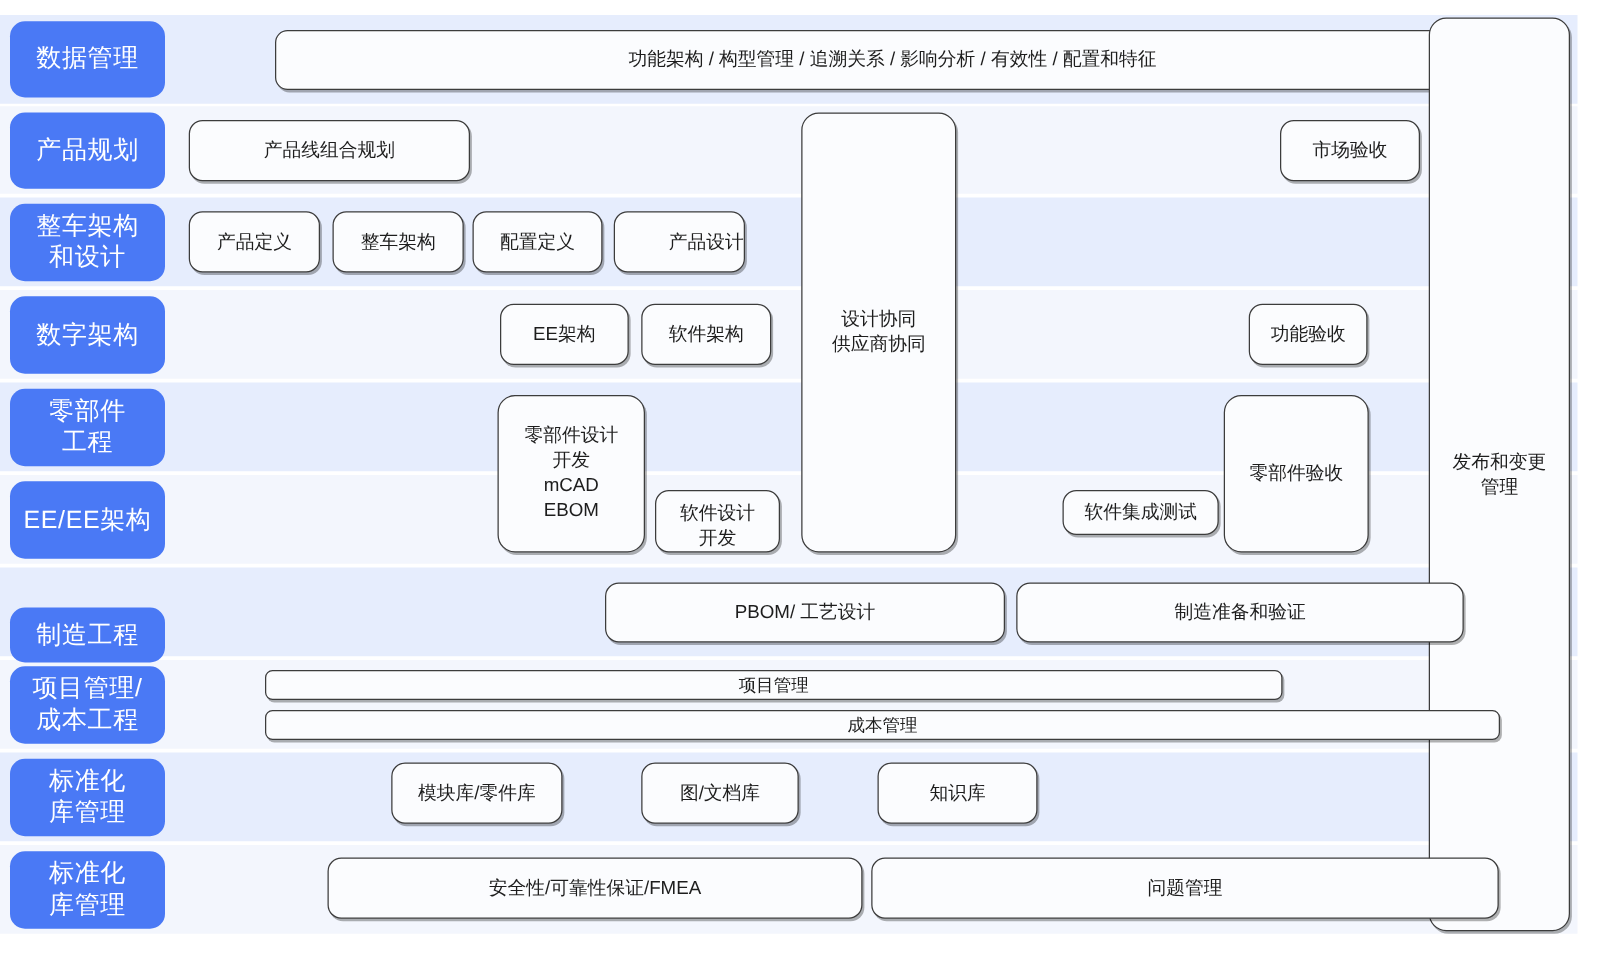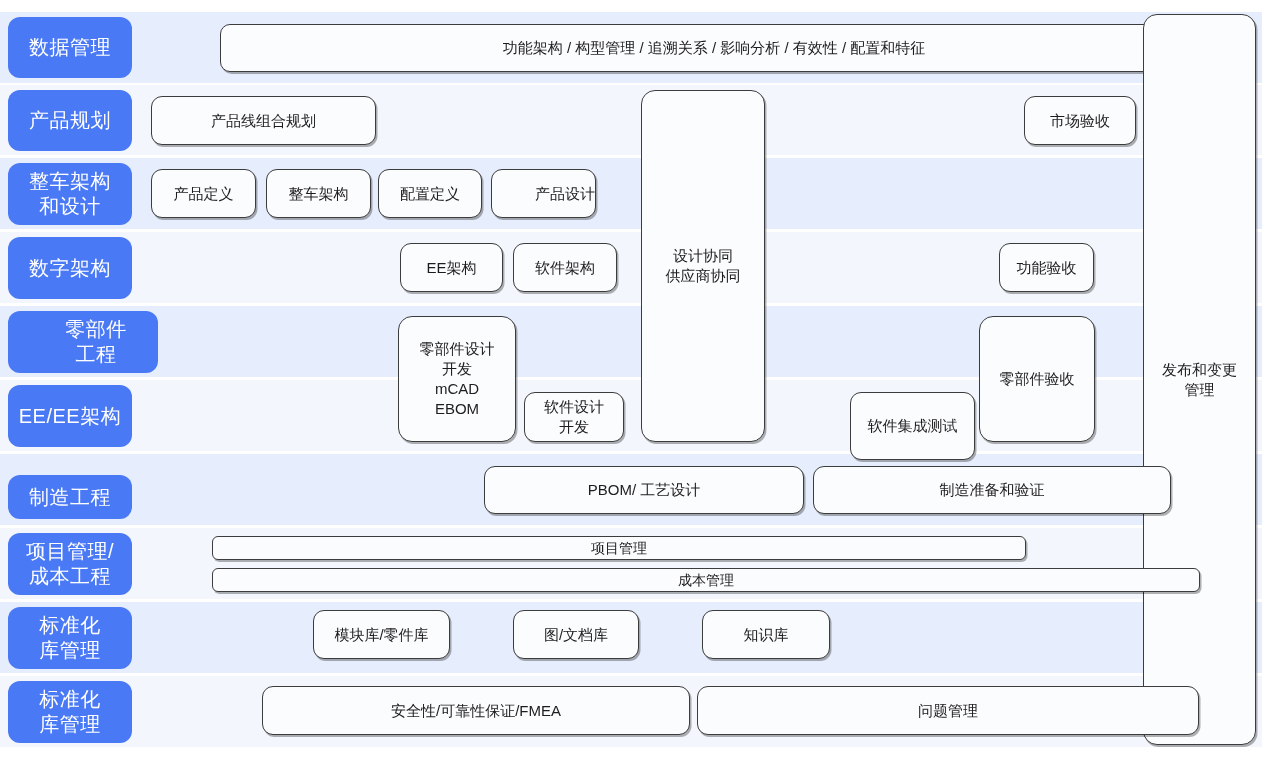--- a/index.html
+++ b/index.html
@@ -68,28 +68,28 @@
   <div class="cat" style="top:90px;  height:61px;">
     <span class="lbl">产品规划</span>
     </div>
   <div class="cat" style="top:163px; height:62px;">
     <span class="lbl">整车架构
 和设计</span>
     </div>
   <div class="cat" style="top:237px; height:62px;">
     <span class="lbl">数字架构</span>
     </div>
-  <div class="cat" style="top:311px; height:62px;padding-left:26px;">
+  <div class="cat" style="top:311px; height:62px;">
     <span class="lbl">零部件
 工程</span>
     </div>
   <div class="cat" style="top:385px; height:62px;">
     <span class="lbl">EE/EE架构</span>
     </div>
-  <div class="cat" style="top:475px; height:44px;">
+  <div class="cat" style="top:486px; height:44px;">
     <span class="lbl">制造工程</span>
     </div>
   <div class="cat" style="top:533px; height:62px;">
     <span class="lbl">项目管理/
 成本工程</span>
     </div>
   <div class="cat" style="top:607px; height:62px;">
     <span class="lbl">标准化
 库管理</span>
     </div>
@@ -144,25 +144,25 @@
 
   <div class="box tall" style="left:398px; top:316px; width:118px; height:126px;">
     <span class="lbl">零部件设计
 开发
 mCAD
 EBOM</span>
   </div>
   <div class="box tall" style="left:979px; top:316px; width:116px; height:126px;">
     <span class="lbl">零部件验收</span>
   </div>
-  <div class="box" style="left:524px; top:392px; width:100px; height:50px;">
+  <div class="box" style="left:524px; top:392px; width:100px; height:50px;align-items:flex-end;">
     <span class="lbl">软件设计
 开发</span>
   </div>
-  <div class="box" style="left:850px; top:392px; width:125px; height:68px;">
+  <div class="box" style="left:850px; top:392px; width:125px; height:36px;">
     <span class="lbl">软件集成测试</span>
   </div>
 
   <div class="box" style="left:484px; top:466px; width:320px; height:48px;">
     <span class="lbl">PBOM/ 工艺设计</span>
   </div>
   <div class="box" style="left:813px; top:466px; width:358px; height:48px;">
     <span class="lbl">制造准备和验证</span>
   </div>
 

